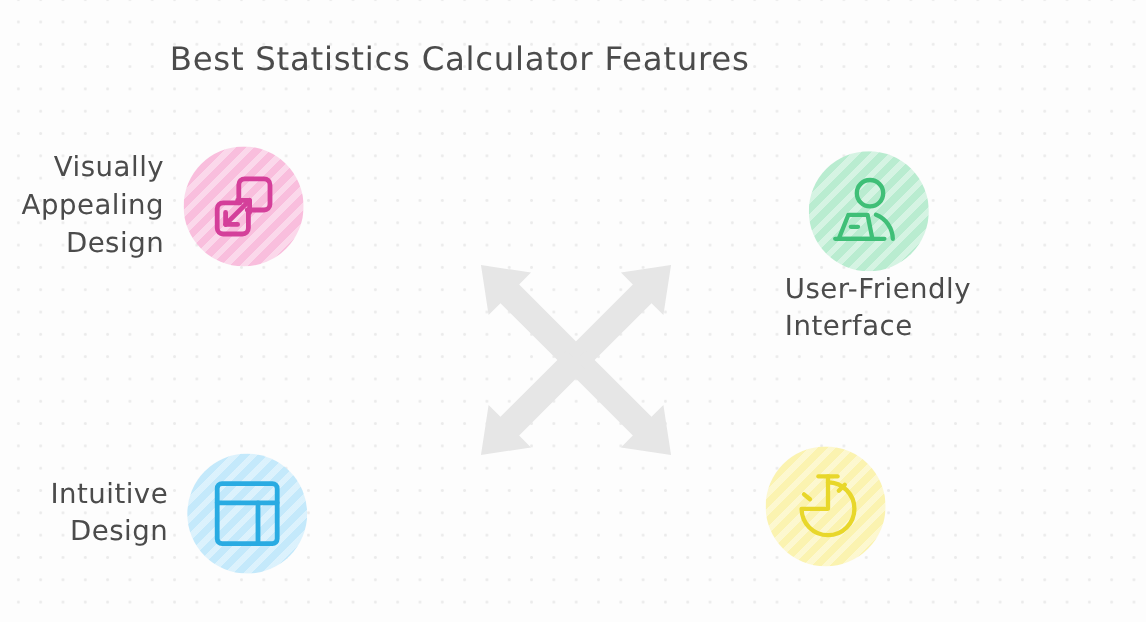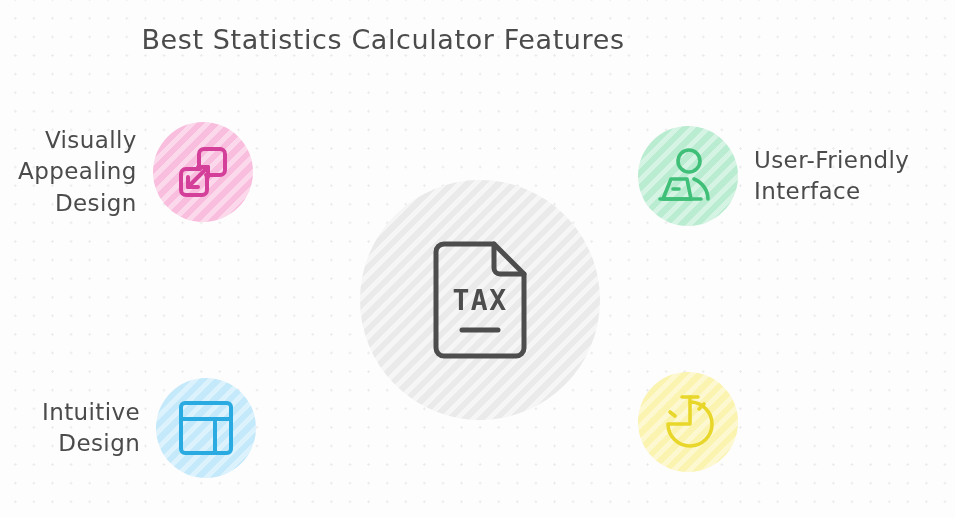--- a/index.html
+++ b/index.html
@@ -20,21 +20,21 @@
   }
 
   .canvas {
     position: absolute;
     inset: 0;
   }
 
   
   .title {
     position: absolute;
-    top: 24px;
+    top: 34px;
     left: 0;
     width: 766px;
     text-align: center;
     font-size: 27px;
     font-weight: 400;
     letter-spacing: 0.6px;
     color: #4b4b4b;
   }
 
   
@@ -109,21 +109,21 @@
       rgba(0,0,0,0) 11px
     );
   }
 
   
   #node-visual    { left: 18px;  top: 122px; }
   #node-intuitive { left: 42px;  top: 378px; align-items: center; }
   #node-user      { left: 638px; top: 126px; }
   #node-instant   { left: 638px; top: 372px; }
 
-  .node.right { }
+  .node.right { flex-direction: column; }
 </style>
 </head>
 <body>
 
 <div class="canvas">
 
   <div class="title">Best Statistics Calculator Features</div>
 
   <svg class="arrows" viewBox="0 0 955 518">
     <defs>
@@ -133,31 +133,20 @@
       </g>
     </defs>
     <g fill="#e6e6e6">
       <use href="#arrow-shape" transform="translate(480,300) rotate(-45)"></use>
       <use href="#arrow-shape" transform="translate(480,300) rotate(225)"></use>
       <use href="#arrow-shape" transform="translate(480,300) rotate(45)"></use>
       <use href="#arrow-shape" transform="translate(480,300) rotate(135)"></use>
     </g>
   </svg>
 
-  <div class="hub">
-    <div class="hub-circle"></div>
-    <svg class="hub-icon" width="104" height="124" viewBox="0 0 104 124">
-      <g fill="none" stroke="#4d4d4d" stroke-width="5" stroke-linecap="round" stroke-linejoin="round">
-        <path d="M8,14 a8,8 0 0 1 8,-8 L66,6 L96,36 L96,110 a8,8 0 0 1 -8,8 L16,118 a8,8 0 0 1 -8,-8 Z"></path>
-        <path d="M66,6 L66,30 a6,6 0 0 0 6,6 L96,36"></path>
-        <path d="M34,92 L70,92"></path>
-      </g>
-      <text x="52" y="72" text-anchor="middle" font-family="'DejaVu Sans Mono','Liberation Mono',monospace" font-size="28" font-weight="700" letter-spacing="1.5" fill="#4d4d4d">TAX</text>
-    </svg>
-  </div>
 
   <div class="node left" id="node-visual">
     <div class="node-label">Visually
 Appealing
 Design</div>
     <div class="badge" style="background-color:#f9bedd">
       <svg width="56" height="56" viewBox="0 0 56 56">
         <g fill="none" stroke="#d43f9a" stroke-width="4" stroke-linecap="round" stroke-linejoin="round">
           <path d="M24,25 L24,10 a5,5 0 0 1 5,-5 L45,5 a5,5 0 0 1 5,5 L50,26 a5,5 0 0 1 -5,5 L31,31"></path>
           <path d="M32,31 L32,46 a5,5 0 0 1 -5,5 L11,51 a5,5 0 0 1 -5,-5 L6,30 a5,5 0 0 1 5,-5 L25,25"></path>

